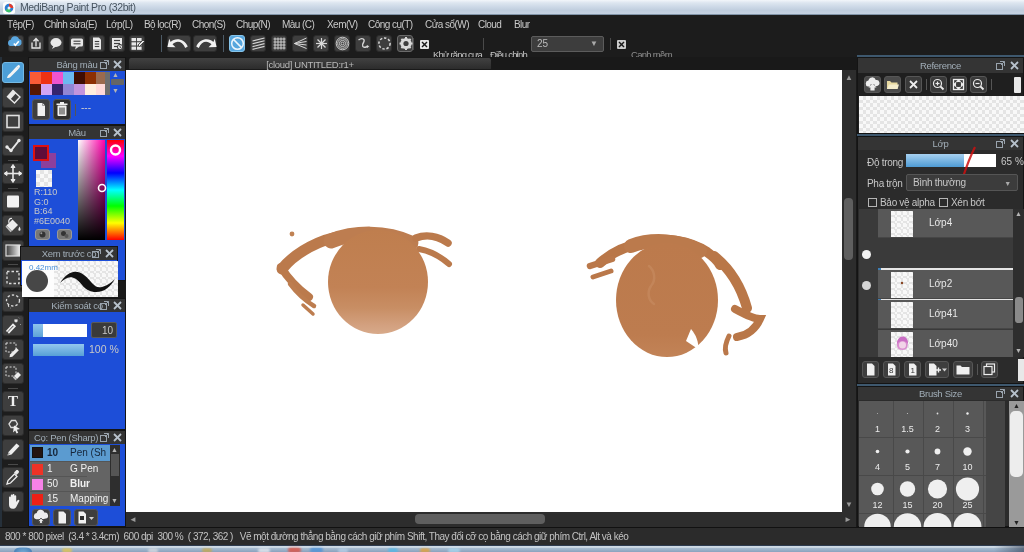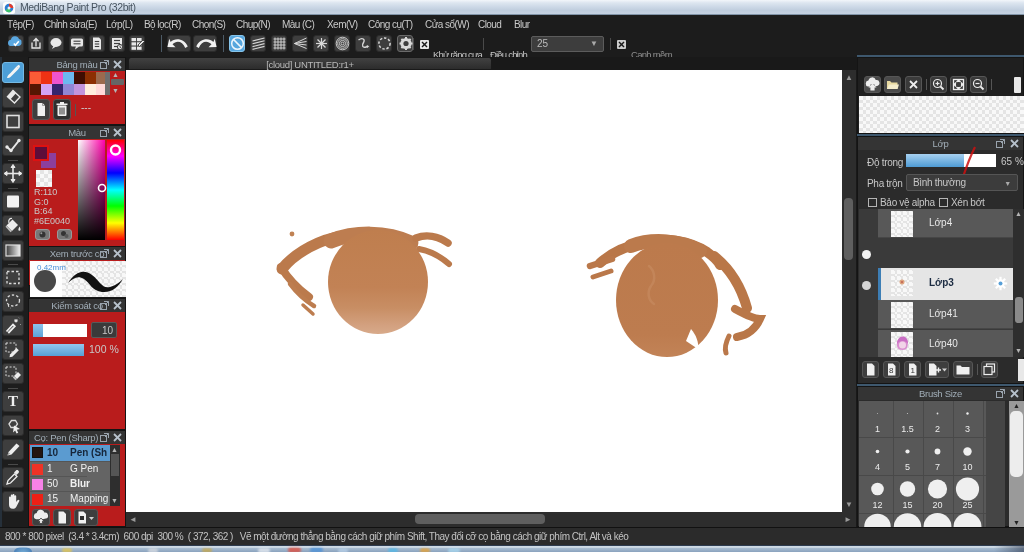--- a/index.html
+++ b/index.html
@@ -26,21 +26,21 @@
 .tsep { position:absolute; top:2px; width:1px; height:17px; background:#4c5a66; }
 .tlabel { position:absolute; top:16px; font-size:10px; letter-spacing:-0.5px; color:#c4c4c4; white-space:nowrap; }
 
 
 #toolcol { left:0; top:57px; width:28px; height:470px; background:#1d1d1d; border-left:2px solid #26303a; }
 .lt { position:absolute; left:2px; width:22px; height:21px; background:#3e3e3e; border:1px solid #2c2c2c; border-radius:3px; }
 .lt.sel { background:#4d9fd8; border-color:#74b9e4; }
 .ltsep { position:absolute; left:8px; width:10px; height:1px; background:#4a4a4a; }
 
 
-.panel { position:absolute; background:#b91c1c; border:1px solid #141414; }
+.panel { position:absolute; background:#1d4ed8; border:1px solid #141414; }
 .phead { position:absolute; left:0; top:0; right:0; height:13px; background:#343434; color:#a2aeb8; font-size:9.5px; letter-spacing:-0.3px; text-align:center; line-height:13px; }
 .pico { position:absolute; top:2px; width:9px; height:9px; }
 .pbtn { position:absolute; background:#3e3e3e; border:1px solid #565656; border-radius:3px; }
 
 
 .checker { background-image:
   linear-gradient(45deg,#e4e4e4 25%,transparent 25%,transparent 75%,#e4e4e4 75%),
   linear-gradient(45deg,#e4e4e4 25%,transparent 25%,transparent 75%,#e4e4e4 75%);
   background-size:8px 8px; background-position:0 0,4px 4px; background-color:#f8f8f8; }
 
@@ -519,21 +519,21 @@
     <svg class="abs" style="left:49px; top:14px;" width="27" height="100">
         <circle cx="24" cy="48" r="3.5" fill="none" stroke="#fff" stroke-width="1.6"></circle>
       </svg>
 
     <div class="abs" style="left:78px; top:14px; width:17px; height:100px; background:linear-gradient(to bottom, #ff0000 0%, #ff00ff 16%, #0000ff 33%, #00ffff 50%, #00ff00 66%, #ffff00 83%, #ff0000 100%);"></div>
     <svg class="abs" style="left:78px; top:14px;" width="17" height="100">
         <circle cx="8.5" cy="10" r="4.5" fill="none" stroke="#fff" stroke-width="2.4"></circle>
       </svg>
   </div>
 
-  <div class="panel" style="left:28px; top:246px; width:98px; height:40px;">
+  <div class="panel" style="left:20px; top:246px; width:98px; height:40px;">
     <div class="phead">Xem trước cọ<svg class="pico" style="right:16px" viewBox="0 0 9 9">
           <rect x="0.5" y="2.5" width="6" height="6" fill="none" stroke="#9aa4ae"></rect>
           <path d="M4 0.5 L8.5 0.5 L8.5 5" fill="none" stroke="#9aa4ae"></path>
           <path d="M8.5 0.5 L5 4" stroke="#9aa4ae"></path>
         </svg><svg class="pico" style="right:3px" viewBox="0 0 9 9" stroke="#b8c2cc" stroke-width="1.8">
           <line x1="1" y1="1" x2="8" y2="8"></line>
           <line x1="8" y1="1" x2="1" y2="8"></line>
         </svg></div>
     <div class="abs" style="left:1px; top:14px; width:32px; height:36px; background:#fdfdfd;"></div>
     <div class="abs checker" style="left:33px; top:14px; width:64px; height:36px; background-size:6px 6px;"></div>
@@ -568,21 +568,21 @@
           <path d="M8.5 0.5 L5 4" stroke="#9aa4ae"></path>
         </svg><svg class="pico" style="right:3px" viewBox="0 0 9 9" stroke="#b8c2cc" stroke-width="1.8">
           <line x1="1" y1="1" x2="8" y2="8"></line>
           <line x1="8" y1="1" x2="1" y2="8"></line>
         </svg></div>
 
     <div class="abs" style="left:1px; top:14px; width:80px; height:61px; background:#646464;">
       <div class="abs" style="left:0; top:0; width:80px; height:16px; background:#5b9bd0;">
         <div class="abs" style="left:2px; top:2px; width:11px; height:11px; background:#241510; border:1px solid #111;"></div>
         <div class="abs" style="left:17px; top:2px; color:#16263a; font-size:10px; font-weight:bold;">10</div>
-        <div class="abs" style="left:40px; top:2px; color:#16263a; font-size:10px; font-weight:bold; white-space:nowrap;">Pen (Sh</div>
+        <div class="abs" style="left:40px; top:2px; color:#16263a; font-size:10px; font-weight:normal; white-space:nowrap;">Pen (Sh</div>
       </div>
       <div class="abs" style="left:0; top:16px; width:80px; height:15px; border-top:1px solid #555;">
         <div class="abs" style="left:2px; top:2px; width:11px; height:11px; background:#ee3226;"></div>
         <div class="abs" style="left:17px; top:1px; color:#f0f0f0; font-size:10px;">1</div>
         <div class="abs" style="left:40px; top:1px; color:#f0f0f0; font-size:10px;">G Pen</div>
       </div>
       <div class="abs" style="left:0; top:31px; width:57px; height:15px; border-top:1px solid #555;">
         <div class="abs" style="left:2px; top:2px; width:11px; height:11px; background:#f782e8;"></div>
         <div class="abs" style="left:17px; top:1px; color:#f0f0f0; font-size:10px;">50</div>
         <div class="abs" style="left:40px; top:1px; color:#f0f0f0; font-size:10px;font-weight:bold;">Blur</div>
@@ -614,20 +614,28 @@
         <rect x="6" y="7" width="4" height="4" fill="#2e2e2e"></rect>
         <path d="M15 8 L20 8 L17.5 11 Z" fill="#d0d0d0"></path>
       </svg>
   </div>
 </div>
 
 <div id="rightpanels">
   <div class="abs" style="left:857px; top:55px; width:167px; height:2px; background:#3e586e;"></div>
 
   <div class="panel" style="left:857px; top:57px; width:167px; height:77px; background:#1f1f1f;">
+    <div class="phead" style="height:15px; line-height:15px;">Reference<svg class="pico" style="right:18px; top:3px;" viewBox="0 0 9 9">
+          <rect x="0.5" y="2.5" width="6" height="6" fill="none" stroke="#9aa4ae"></rect>
+          <path d="M4 0.5 L8.5 0.5 L8.5 5" fill="none" stroke="#9aa4ae"></path>
+          <path d="M8.5 0.5 L5 4" stroke="#9aa4ae"></path>
+        </svg><svg class="pico" style="right:4px; top:3px;" viewBox="0 0 9 9" stroke="#b8c2cc" stroke-width="1.8">
+          <line x1="1" y1="1" x2="8" y2="8"></line>
+          <line x1="8" y1="1" x2="1" y2="8"></line>
+        </svg></div>
     <div class="pbtn" style="left:6px; top:18px; width:17px; height:17px; background:#4a4a4a;"></div>
     <svg class="abs" style="left:6px; top:18px" width="17" height="17" viewBox="0 0 17 17">
         <path d="M4 10.5 a3 3 0 0 1 0.4-5.9 a3.8 3.8 0 0 1 7.4-0.5 a2.8 2.8 0 0 1 1.4 5.8 L10.6 10.5 L10.6 8.4 L6.4 8.4 L6.4 10.5 Z" fill="#ededed"></path>
         <path d="M6.4 8.6 L10.6 8.6 L10.6 11.5 L12.6 11.5 L8.5 15.2 L4.4 11.5 L6.4 11.5 Z" fill="#ededed" transform="rotate(180 8.5 11.5)"></path>
       </svg>
     <div class="pbtn" style="left:26px; top:18px; width:17px; height:17px; background:#4a4a4a;"></div>
     <svg class="abs" style="left:26px; top:18px" width="17" height="17" viewBox="0 0 17 17">
         <path d="M3 13 L3 5 L6 5 L7.5 6.5 L13.5 6.5 L13.5 13 Z" fill="#e8d9a0"></path>
         <path d="M3 13 L5 8.5 L15 8.5 L13.5 13 Z" fill="#f4eccb"></path>
       </svg>
@@ -706,20 +714,27 @@
                 <line x1="0.8" y1="7.5" x2="14.2" y2="7.5"></line>
                 <line x1="2.8" y1="2.8" x2="12.2" y2="12.2"></line>
                 <line x1="2.8" y1="12.2" x2="12.2" y2="2.8"></line>
               </g>
               <circle cx="7.5" cy="7.5" r="2" fill="#579fd7"></circle>
             </g>
           </svg>
       </div>
       <div class="abs" style="left:3px; top:41px; width:9px; height:9px; background:#f2f2f2; border-radius:50%;"></div>
 
+      <div class="abs" style="left:19px; top:61px; width:135px; height:29px; background:#585858; border-bottom:1px solid #464646;">
+        <div class="abs checker" style="left:13px; top:1.5px; width:22px; height:26px; background-size:6px 6px;"></div>
+        <svg class="abs" style="left:13px; top:1.5px;" width="22" height="26">
+            <circle cx="11" cy="11" r="1.2" fill="#884422"></circle>
+          </svg>
+        <div class="abs" style="left:51px; top:8px; color:#e8e8e8; font-size:10px;">Lớp2</div>
+      </div>
       <div class="abs" style="left:3px; top:72px; width:9px; height:9px; background:#d5d5d5; border-radius:50%;"></div>
 
       <div class="abs" style="left:19px; top:91px; width:135px; height:29px; background:#585858; border-bottom:1px solid #464646;">
         <div class="abs checker" style="left:13px; top:1.5px; width:22px; height:26px; background-size:6px 6px;"></div>
         <div class="abs" style="left:51px; top:8px; color:#e8e8e8; font-size:10px;">Lớp41</div>
       </div>
 
       <div class="abs" style="left:19px; top:121px; width:135px; height:27px; background:#585858;">
         <div class="abs checker" style="left:13px; top:1.5px; width:22px; height:25px; background-size:6px 6px;"></div>
         <svg class="abs" style="left:13px; top:1.5px;" width="22" height="26">

